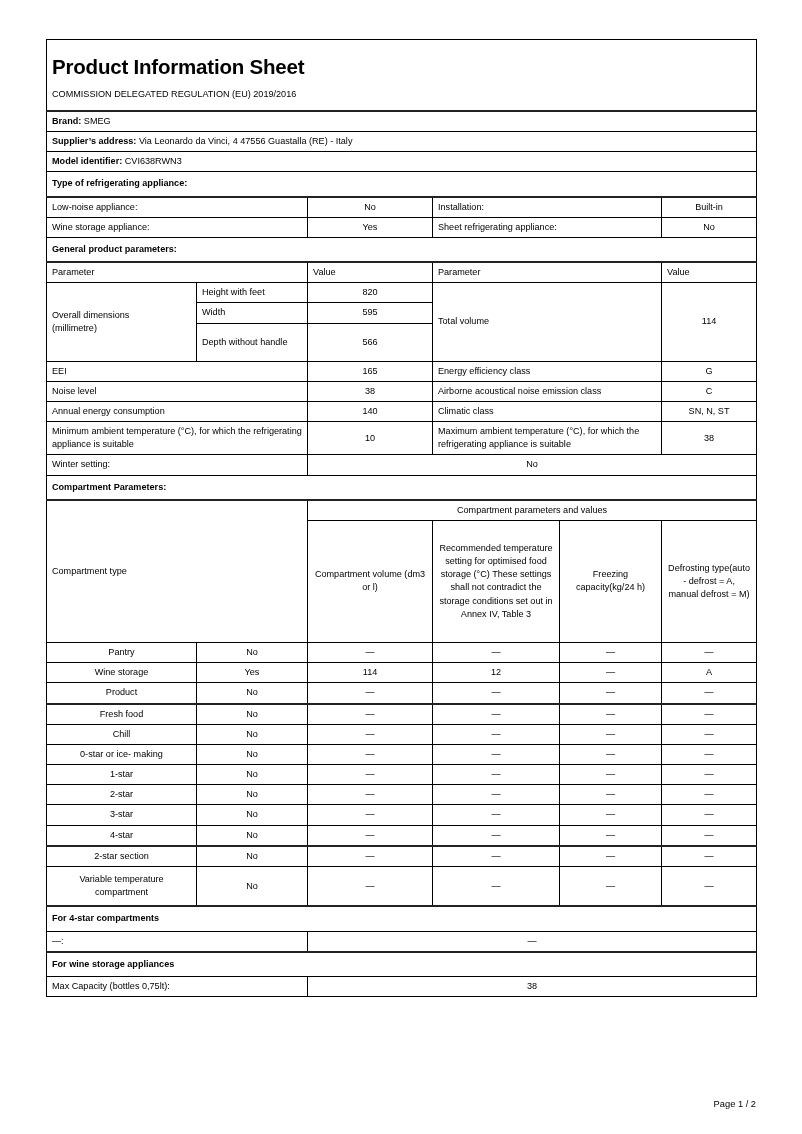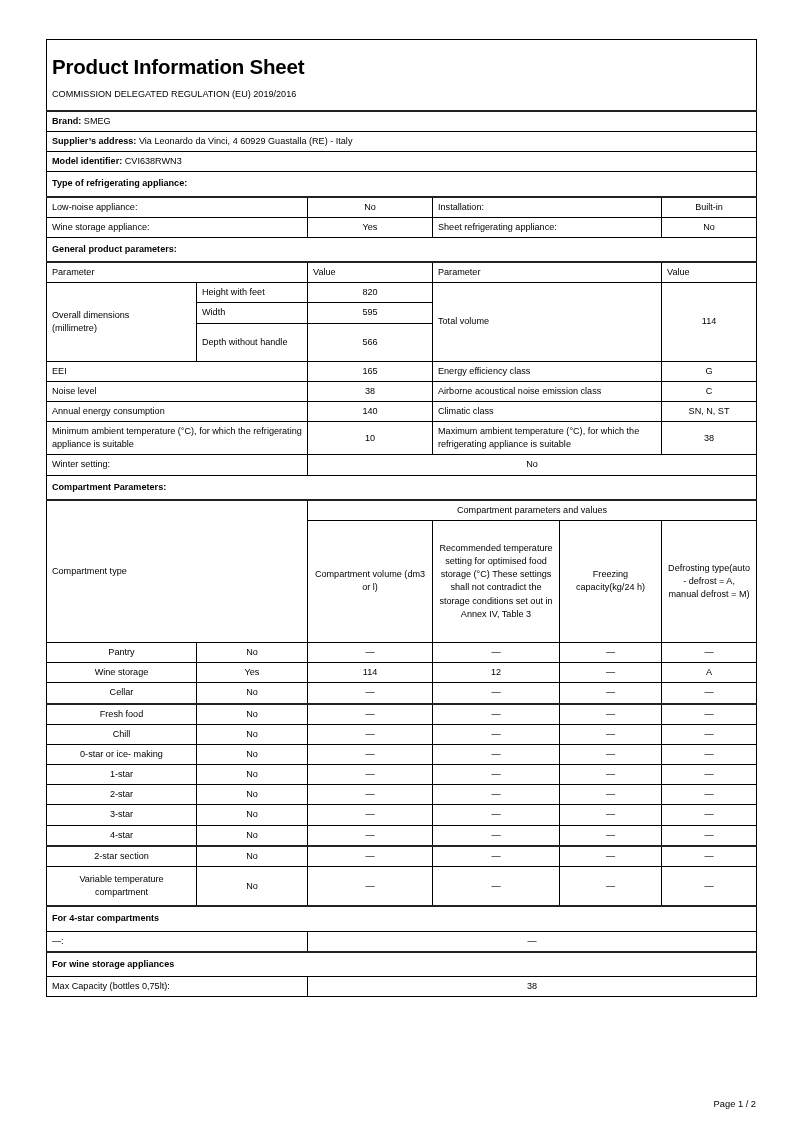--- a/index.html
+++ b/index.html
@@ -106,21 +106,21 @@
       <tr>
         <td colspan="6" class="l">
           <span class="b">Brand:</span>
           <span>SMEG</span>
         </td>
       </tr>
 
       <tr>
         <td colspan="6" class="l">
           <span class="b">Supplier’s address:</span>
-          <span>Via Leonardo da Vinci, 4 60929 Guastalla (RE) - Italy</span>
+          <span>Via Leonardo da Vinci, 4 47556 Guastalla (RE) - Italy</span>
         </td>
       </tr>
 
       <tr>
         <td colspan="6" class="l">
           <span class="b">Model identifier:</span>
           <span>CVI638RWN3</span>
         </td>
       </tr>
 
@@ -235,21 +235,21 @@
       <tr>
         <td class="c">Wine storage</td>
         <td class="c">Yes</td>
         <td class="c">114</td>
         <td class="c">12</td>
         <td class="c">—</td>
         <td class="c">A</td>
       </tr>
 
       <tr>
-        <td class="c thick-bot">Cellar</td>
+        <td class="c thick-bot">Product</td>
         <td class="c thick-bot">No</td>
         <td class="c thick-bot">—</td>
         <td class="c thick-bot">—</td>
         <td class="c thick-bot">—</td>
         <td class="c thick-bot">—</td>
       </tr>
 
       <tr>
         <td class="c">Fresh food</td>
         <td class="c">No</td>

